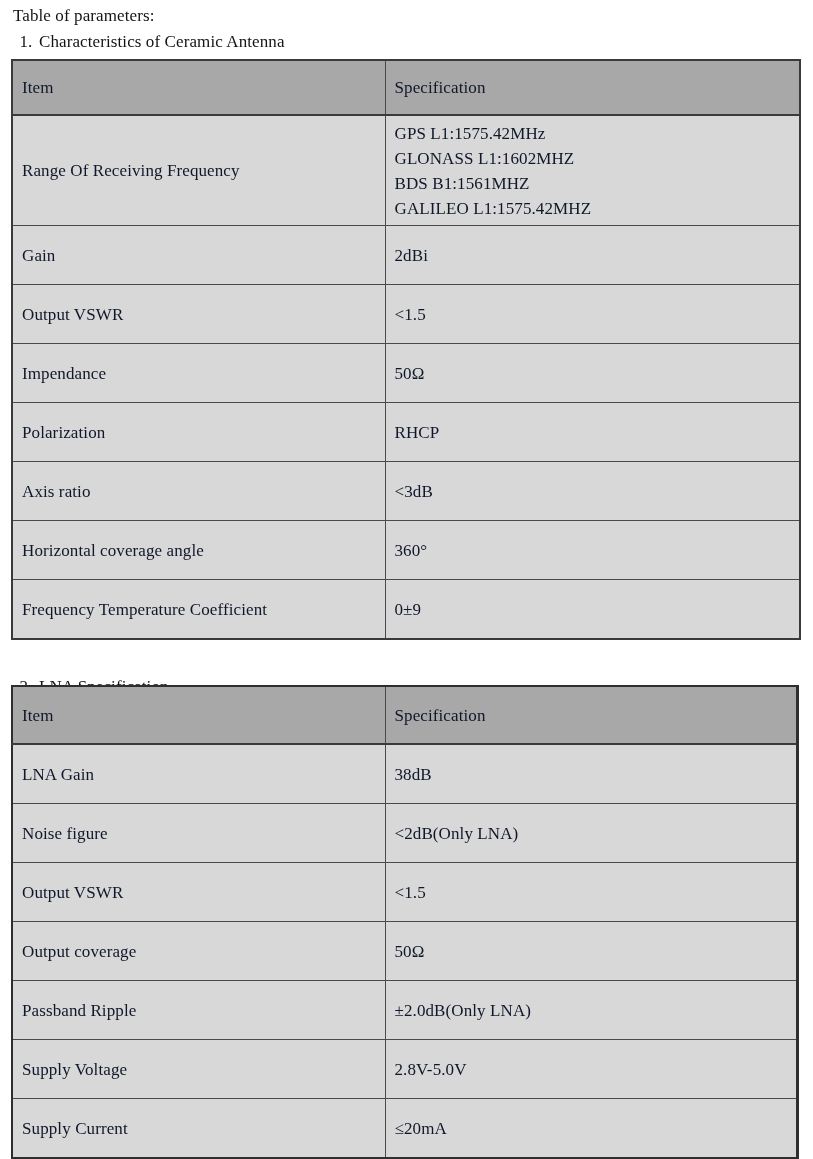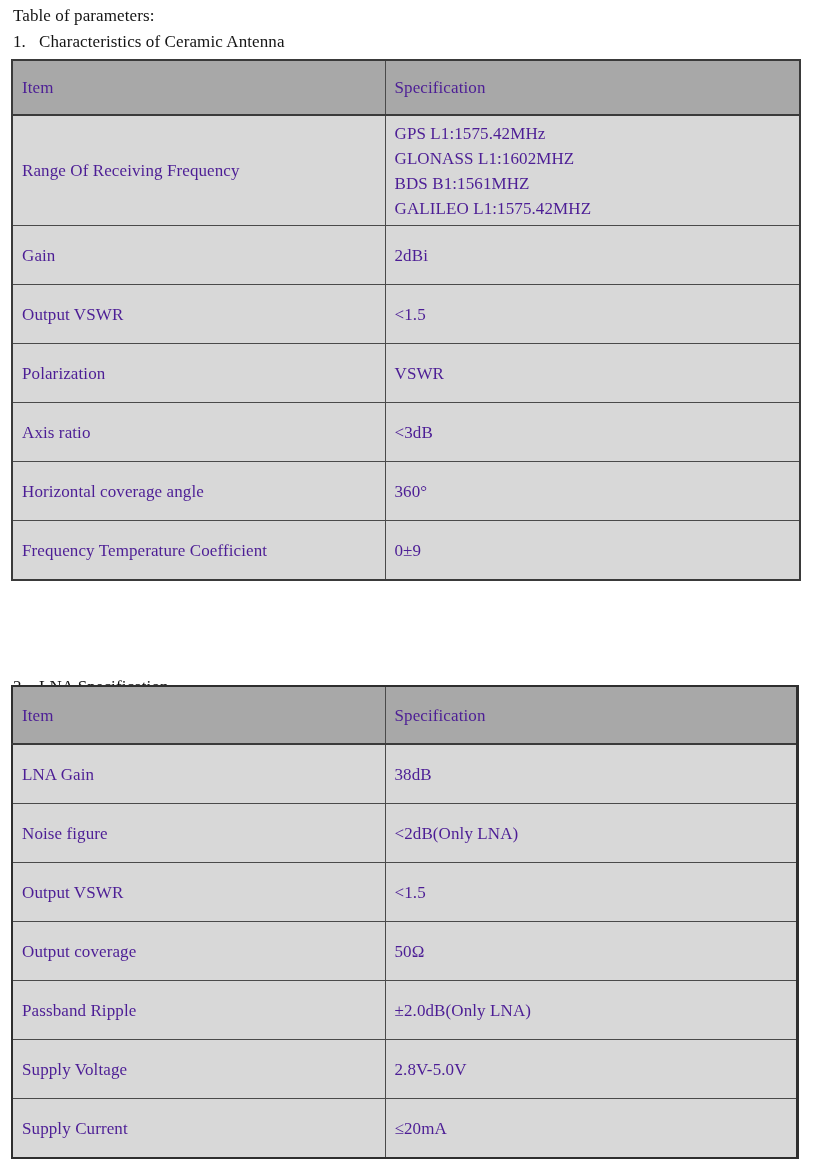--- a/index.html
+++ b/index.html
@@ -32,20 +32,21 @@
   }
   .intro-line {
     position: absolute;
     left: 13px;
     top: 4px;
   }
   .heading {
     position: absolute;
     left: 13px;
     white-space: nowrap;
+    text-align: center;
   }
   .heading .num {
     display: inline-block;
     min-width: 26px;
   }
   #heading-1 { top: 30px; }
   #heading-2 { top: 675px; }
 
   .spec-table {
     position: absolute;
@@ -70,21 +71,21 @@
   .spec-table col.col-spec { width: auto; }
 
   .spec-table th, .spec-table td {
     border: 1px solid #4a4a4a;
     padding: 0 0 0 9px;
     font-size: 17px;
     line-height: 23px;
     font-weight: normal;
     text-align: left;
     vertical-align: middle;
-    color: #4c1d95;
+    color: #0f172a;
     letter-spacing: 0.1px;
   }
   .spec-table thead th {
     background: #a8a8a8;
     height: 53px;
     border-bottom: 2px solid #3a3a3a;
   }
   #table-2 thead th { height: 56px; }
   .spec-table tbody td {
     background: #d8d8d8;
@@ -134,22 +135,26 @@
       </tr>
       <tr>
         <td>Gain</td>
         <td>2dBi</td>
       </tr>
       <tr>
         <td>Output VSWR</td>
         <td>&lt;1.5</td>
       </tr>
       <tr>
+        <td>Impendance</td>
+        <td>50Ω</td>
+      </tr>
+      <tr>
         <td>Polarization</td>
-        <td>VSWR</td>
+        <td>RHCP</td>
       </tr>
       <tr>
         <td>Axis ratio</td>
         <td>&lt;3dB</td>
       </tr>
       <tr>
         <td>Horizontal coverage angle</td>
         <td>360°</td>
       </tr>
       <tr>

